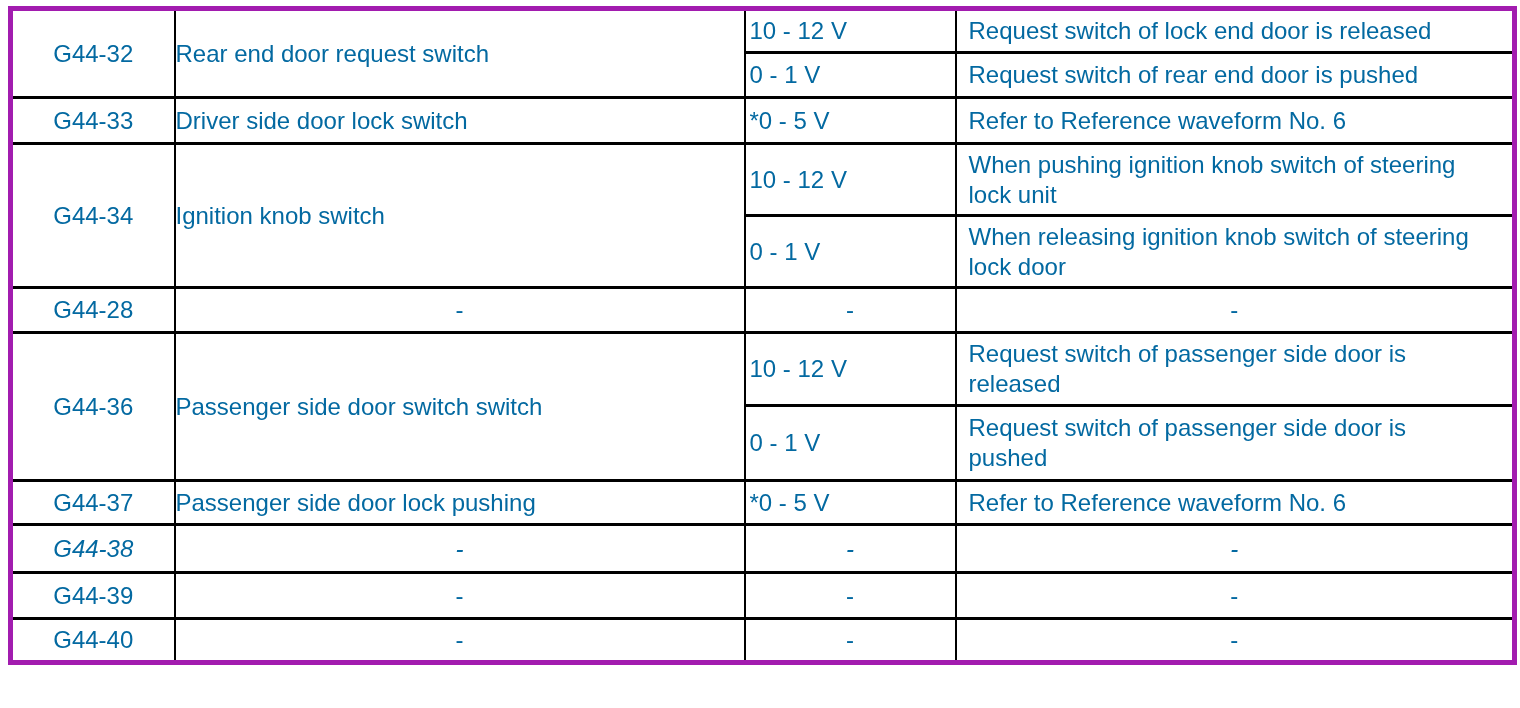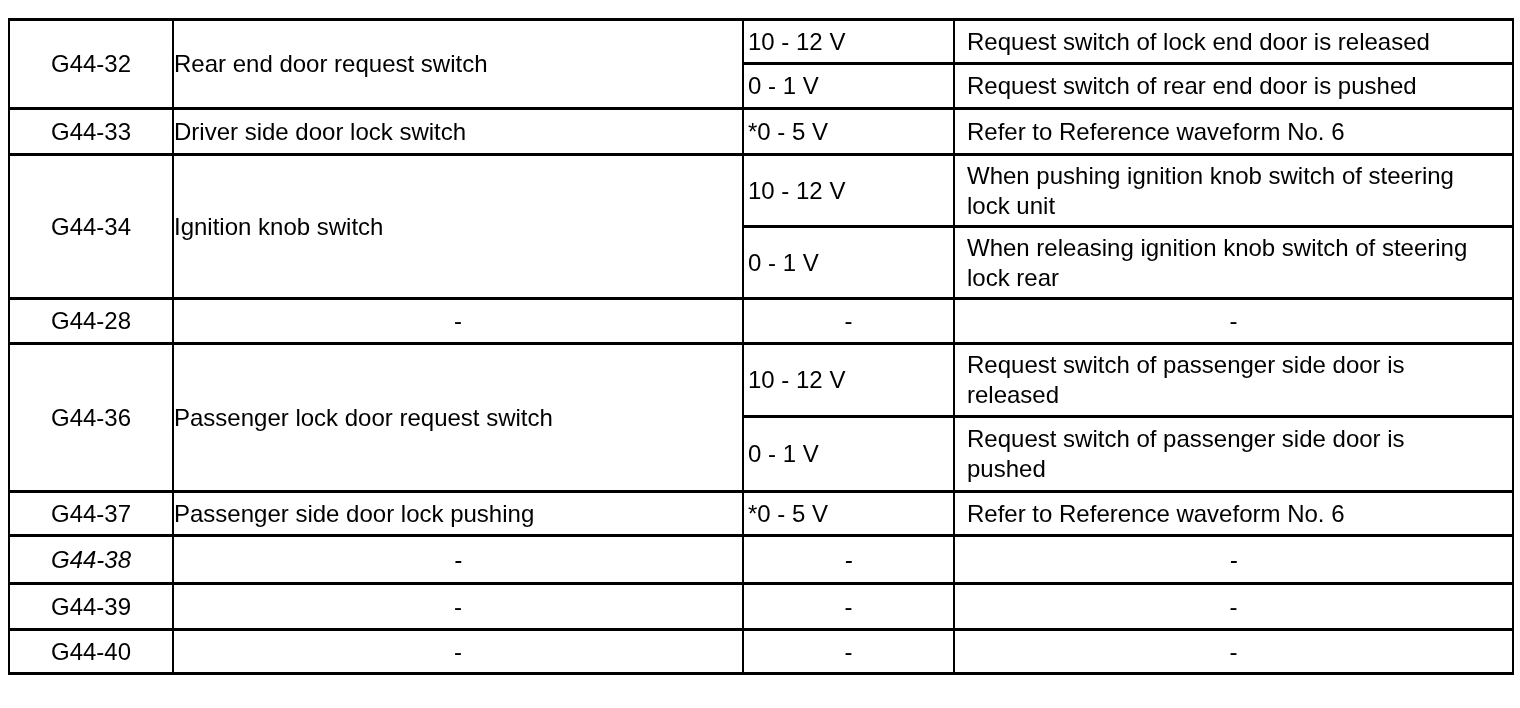--- a/index.html
+++ b/index.html
@@ -7,26 +7,26 @@
     padding: 0;
     background: #ffffff;
     width: 1520px;
     height: 708px;
     overflow: hidden;
   }
   table.pin-table {
     border-collapse: collapse;
     table-layout: fixed;
     width: 1504px;
-    margin: 18px 8px;
+    margin: 6px 8px;
     font-family: "Liberation Sans", sans-serif;
     font-size: 24px;
     line-height: 30px;
-    color: #000000;
-    border: 1px solid #a21caf;
+    color: #0369a1;
+    border: 5px solid #a21caf;
   }
   table.pin-table td {
     border-left: 2px solid #000000;
     border-right: 2px solid #000000;
     border-top: 3px solid #000000;
     border-bottom: 3px solid #000000;
     vertical-align: middle;
     overflow: hidden;
     background: #ffffff;
   }
@@ -77,31 +77,31 @@
       <td class="cond">Refer to Reference waveform No. 6</td>
     </tr>
     <tr class="h72">
       <td class="pin" rowspan="2">G44-34</td>
       <td class="desc" rowspan="2">Ignition knob switch</td>
       <td class="volt">10 - 12 V</td>
       <td class="cond">When pushing ignition knob switch of steering lock unit</td>
     </tr>
     <tr class="h72">
       <td class="volt">0 - 1 V</td>
-      <td class="cond">When releasing ignition knob switch of steering lock rear</td>
+      <td class="cond">When releasing ignition knob switch of steering lock door</td>
     </tr>
     <tr class="h45">
       <td class="pin">G44-28</td>
       <td class="desc dash">-</td>
       <td class="volt dash">-</td>
       <td class="cond dash">-</td>
     </tr>
     <tr class="h73">
       <td class="pin" rowspan="2">G44-36</td>
-      <td class="desc" rowspan="2">Passenger lock door request switch</td>
+      <td class="desc" rowspan="2">Passenger side door switch switch</td>
       <td class="volt">10 - 12 V</td>
       <td class="cond">Request switch of passenger side door is released</td>
     </tr>
     <tr class="h75">
       <td class="volt">0 - 1 V</td>
       <td class="cond">Request switch of passenger side door is pushed</td>
     </tr>
     <tr class="h44">
       <td class="pin">G44-37</td>
       <td class="desc">Passenger side door lock pushing</td>

